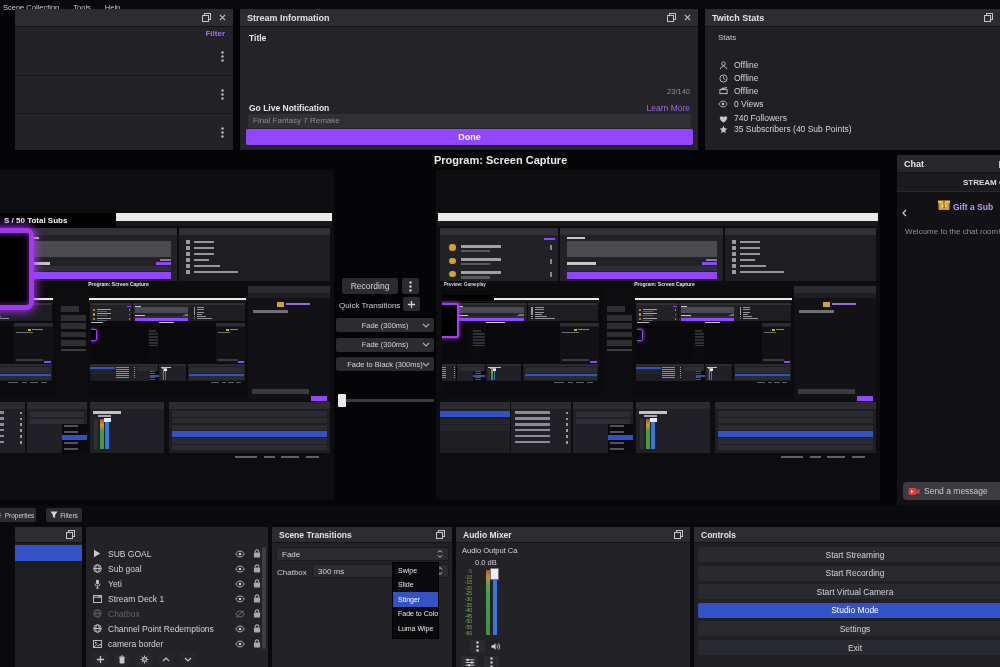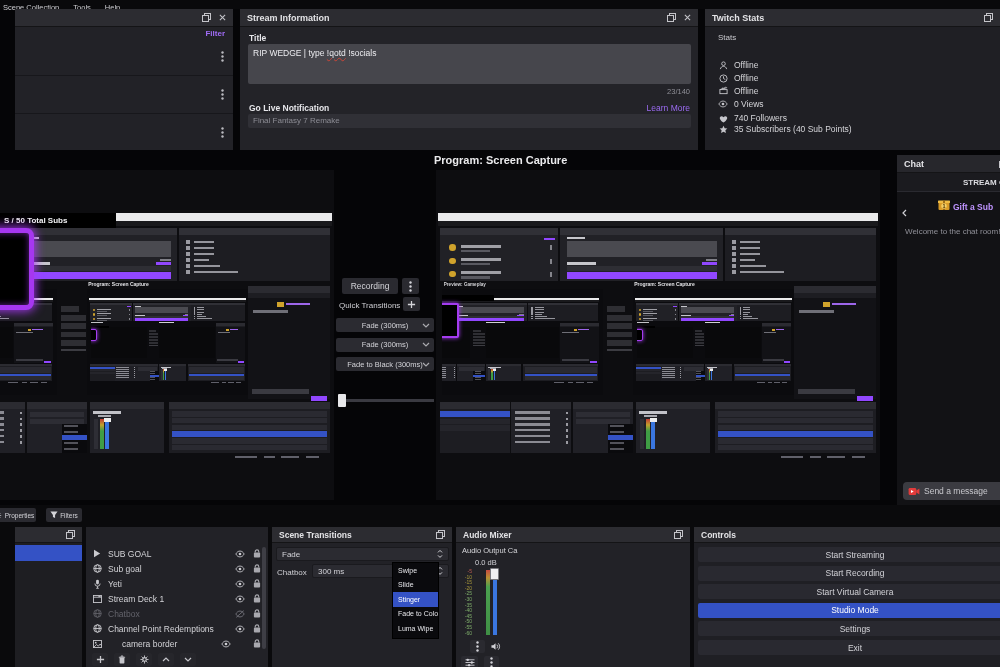--- a/index.html
+++ b/index.html
@@ -89,28 +89,28 @@
             </svg>
           </span>
         <span class="icn">
             <svg width="7" height="7" viewBox="0 0 8 8">
               <path d="M1 1l6 6M7 1L1 7" stroke="currentColor" stroke-width="1.2"></path>
             </svg>
           </span>
       </span>
     </div>
     <div class="abs" style="left:9px;top:24px;font-size:8.5px;font-weight:bold;color:#e6e6ea;">Title</div>
-    <div class="abs" id="stream-title-textarea" style="left:8px;top:35px;width:443px;height:40px;background:#46464c;border-radius:2px;
-                font-size:8.5px;color:#ececf0;padding:4px 5px;">RIP WEDGE | type <span class="wavy">!qotd</span> !socials</div>
     <div class="abs" style="top:78px;right:8px;font-size:7.5px;color:#8f8f97;">23/140</div>
     <div class="abs" style="left:9px;top:94px;font-size:8.5px;font-weight:bold;color:#e6e6ea;">Go Live Notification</div>
     <div class="abs" style="top:94px;right:8px;font-size:8.5px;color:#9b6bf2;">Learn More</div>
     <div class="abs" style="left:8px;top:105px;width:443px;height:14px;background:#303036;border-radius:2px;overflow:hidden;">
       <span style="display:block;padding:2px 5px;font-size:8px;color:#8c8c94;">Final Fantasy 7 Remake</span>
     </div>
+    <div class="abs" style="left:6px;top:120px;width:447px;height:16px;background:#9147ff;border-radius:2px;
+                display:flex;align-items:center;justify-content:center;font-size:9px;font-weight:bold;color:#fff;">Done</div>
   </section>
 
   <section class="panel" style="left:690px;top:9px;width:310px;height:156px;background:#1f1f24;">
     <div class="tb">
       <span>Twitch Stats</span>
       <span class="winbtns">
         <span class="icn">
             <svg width="9" height="9" viewBox="0 0 9 9">
               <rect x="2.5" y="0.5" width="6" height="6" fill="none" stroke="currentColor"></rect>
               <rect x="0.5" y="2.5" width="6" height="6" fill="#2c2c31" stroke="currentColor"></rect>
@@ -1030,21 +1030,21 @@
                 <circle cx="6" cy="4.5" r="1.6" fill="currentColor"></circle>
               </svg>
             </span>
             <span class="icn" style="color: rgb(168, 168, 174); width: 10px;">
               <svg width="8" height="9" viewBox="0 0 9 10">
                 <rect x="1" y="4" width="7" height="5.5" rx="1" fill="currentColor"></rect>
                 <path d="M2.5 4V3a2 2 0 0 1 4 0v1" fill="none" stroke="currentColor" stroke-width="1.3"></path>
               </svg>
             </span>
           </div>
-          <div class="srcrow" style="position: absolute; top: 90px; left: 0px; right: 0px; height: 15px; display: flex; align-items: center; gap: 20px;">
+          <div class="srcrow" style="position: absolute; top: 90px; left: 0px; right: 0px; height: 15px; display: flex; align-items: center; gap: 6px;">
             <span class="icn" style="color: rgb(201, 201, 206); width: 10px;">
               <svg width="9" height="8" viewBox="0 0 10 9">
                 <rect x=".5" y=".5" width="9" height="8" fill="none" stroke="currentColor"></rect>
                 <circle cx="3" cy="3" r="1" fill="currentColor"></circle>
                 <path d="M1 8l3-3 2 2 2-2.5 1.5 2" fill="none" stroke="currentColor"></path>
               </svg>
             </span>
             <span style="flex: 1 1 0%; font-size: 8.5px; color: rgb(212, 212, 216); white-space: nowrap; overflow: hidden;">camera border</span>
             <span class="icn" style="color: rgb(207, 207, 212); width: 12px;">
               <svg width="10" height="8" viewBox="0 0 12 9">

